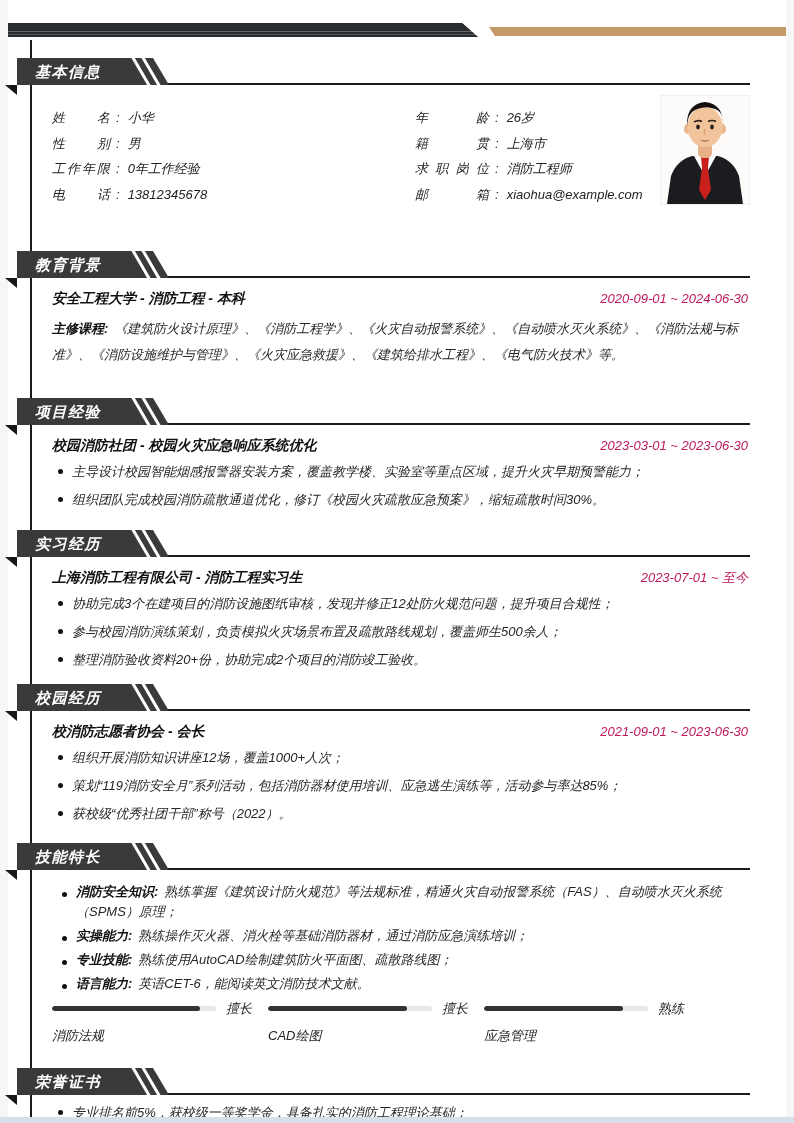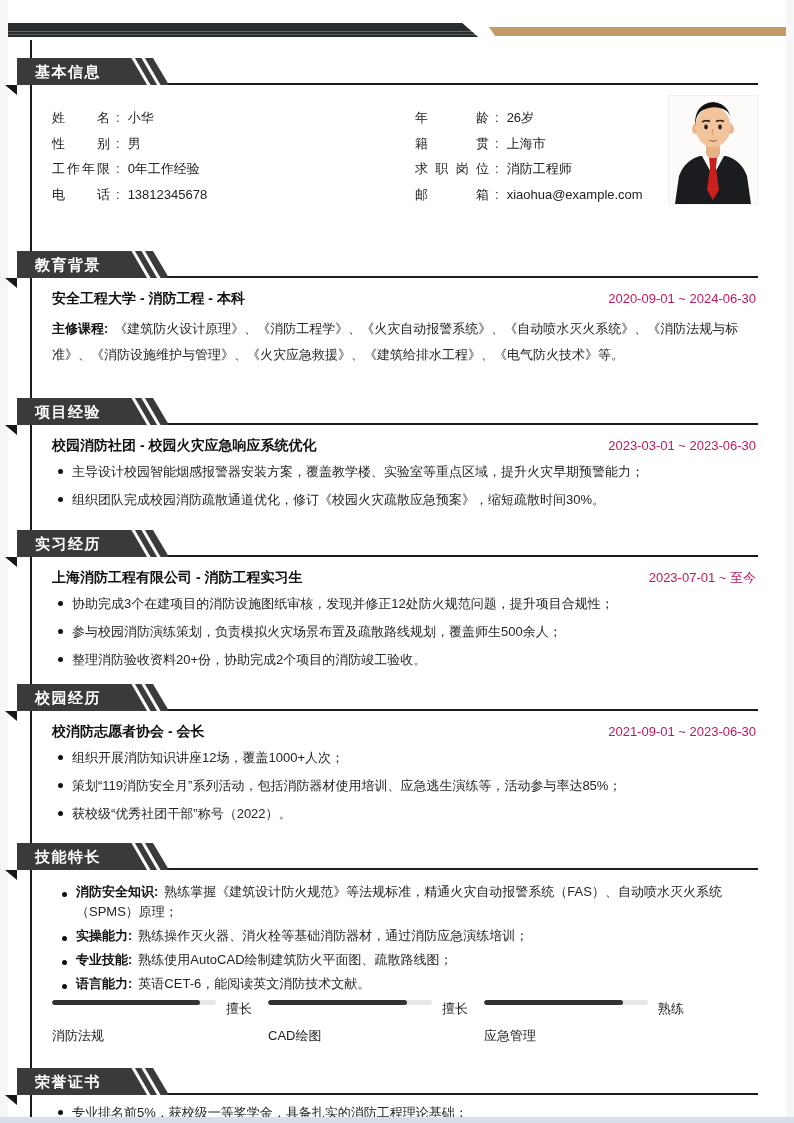--- a/index.html
+++ b/index.html
@@ -19,21 +19,21 @@
     clip-path:polygon(0 0,calc(100% - 16px) 0,100% 100%,0 100%);
     background-image:linear-gradient(180deg,#2a2d2f 0 8px,rgba(255,255,255,.28) 8px 9px,#2a2d2f 9px 11px,rgba(255,255,255,.22) 11px 12px,#2a2d2f 12px 14px);
   }
   .topbar-gold{
     position:absolute;left:489px;right:8px;top:27px;height:9px;background:#c49a66;
     clip-path:polygon(0 0,100% 0,100% 100%,6px 100%);
   }
   .vline{position:absolute;left:30px;top:40px;width:2px;height:1077px;background:#1a1a1a;}
 
   
-  .sec{position:absolute;left:0;right:8px;}
+  .sec{position:absolute;left:0;right:16px;font-style:italic;}
   .sec .rule{position:absolute;left:20px;right:28px;top:25px;height:2px;background:#1c1c1c;}
   .banner{position:absolute;left:5px;top:0;z-index:2;}
   .content{position:relative;margin:39px 30px 0 52px;font-size:13px;line-height:17px;}
 
   .title-row{display:flex;justify-content:space-between;align-items:baseline;}
   .title-row .t{font-weight:bold;font-size:14px;color:#111;}
   .title-row .d{font-size:13px;color:#be185d;white-space:nowrap;}
 
   ul.blist{list-style:none;margin:9px 0 0 0;padding:0;}
   ul.blist li{position:relative;padding-left:20px;margin-top:11px;line-height:17px;}
@@ -56,21 +56,21 @@
   .para{margin-top:9px;line-height:26px;}
   .blabel{font-weight:bold;color:#111;margin-right:6px;}
   .edu-line{margin-top:10px;line-height:16px;}
 
   ul.slist{list-style:none;margin:3px 0 0 0;padding:0;}
   ul.slist li{position:relative;padding-left:20px;line-height:20px;margin:4px;}
   ul.slist .dot{top:10px;}
 
   .bars{display:flex;margin-top:6px;}
   .bar-col{width:216px;}
-  .bar-line{display:flex;}
+  .bar-line{display:flex;align-items:center;}
   .bar-track{width:164px;height:5px;border-radius:3px;background:#e7e7e7;overflow:hidden;}
   .bar-fill{height:5px;border-radius:3px;background:#333333;}
   .bar-level{margin-left:10px;font-size:13px;color:#222;}
   .bar-name{margin-top:10px;font-size:13px;color:#222;}
 </style>
 </head>
 <body>
 
 <div class="gutter left"></div>
 <div class="gutter right"></div>

